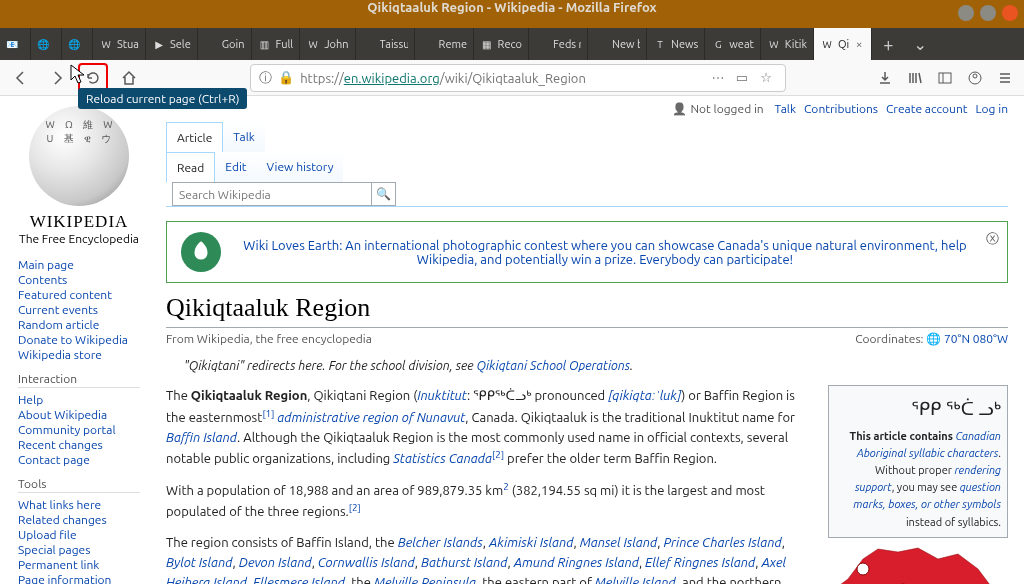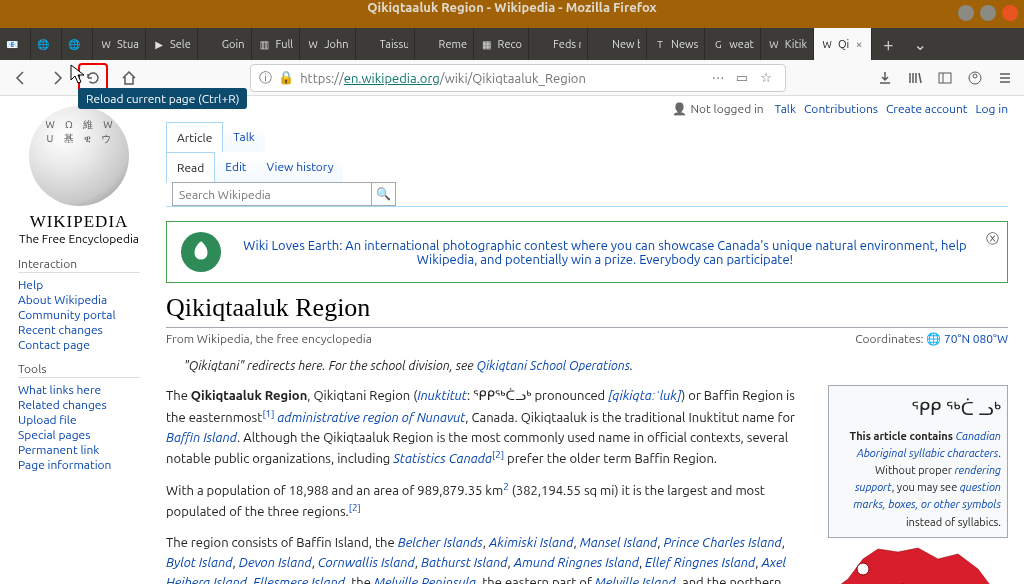--- a/index.html
+++ b/index.html
@@ -242,20 +242,29 @@
     <path d="M1 1 L1 16 L5 12 L8 19 L11 18 L8 11 L14 11 Z" fill="#fff" stroke="#000"></path>
   </svg>
 
 <div class="content">
   <div class="sidebar">
     <div class="logo">
       <div class="logo-globe"></div>
       <div class="logo-text">WIKIPEDIA</div>
       <div class="logo-sub">The Free Encyclopedia</div>
     </div>
+    <div id="sb-main">
+        <a>Main page</a>
+        <a>Contents</a>
+        <a>Featured content</a>
+        <a>Current events</a>
+        <a>Random article</a>
+        <a>Donate to Wikipedia</a>
+        <a>Wikipedia store</a>
+      </div>
     <h3>Interaction</h3>
     <div id="sb-int">
         <a>Help</a>
         <a>About Wikipedia</a>
         <a>Community portal</a>
         <a>Recent changes</a>
         <a>Contact page</a>
       </div>
     <h3>Tools</h3>
     <div id="sb-tools">

